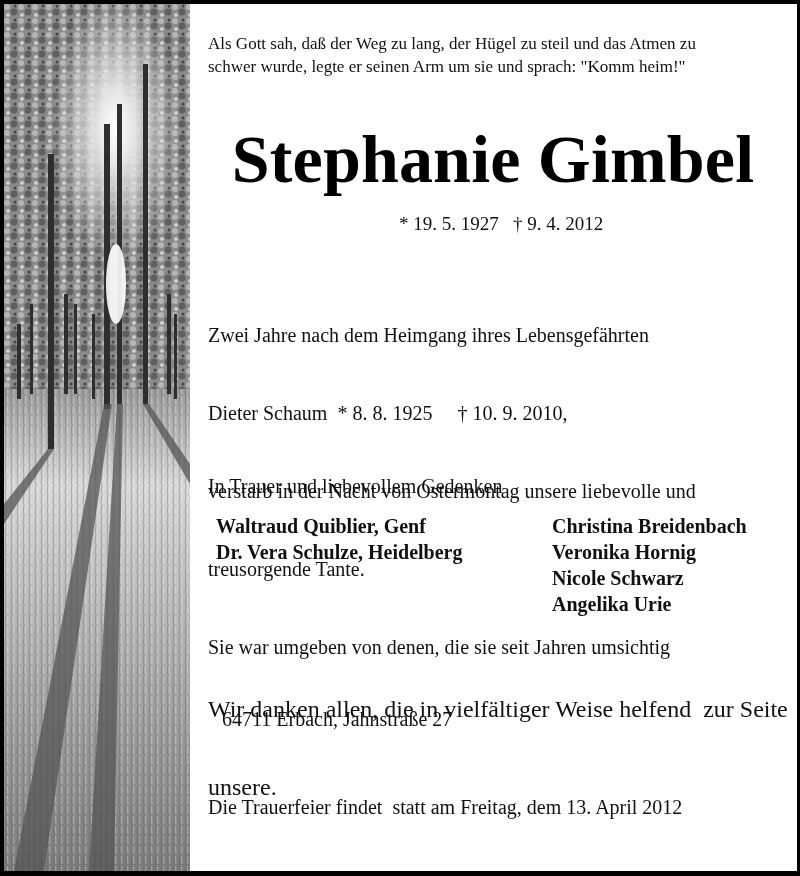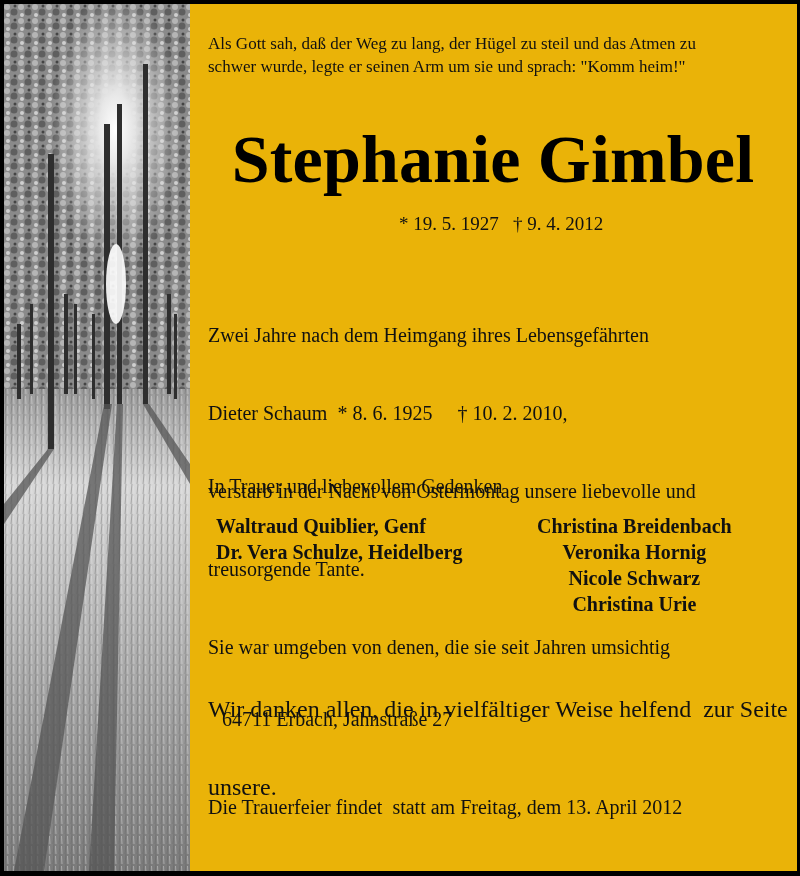--- a/index.html
+++ b/index.html
@@ -1,28 +1,28 @@
 <!DOCTYPE html>
 <html><head>
 <meta charset="utf-8">
 <style>
   html, body { margin: 0; padding: 0; }
   body { width: 800px; height: 876px; background: #000; position: relative; overflow: hidden; font-family: "Liberation Serif", "DejaVu Serif", serif; color: #111; }
-  .frame { position: absolute; left: 4px; top: 4px; width: 793px; height: 867px; background: #eab308; overflow: hidden; }
+  .frame { position: absolute; left: 4px; top: 4px; width: 793px; height: 867px; background: #ffffff; overflow: hidden; }
   .photo { position: absolute; left: 0; top: 0; width: 186px; height: 867px; overflow: hidden; background: #777; }
   .photo svg { display: block; }
   .content { position: absolute; left: 204px; top: 0; width: 580px; height: 867px; }
   .intro { position: absolute; left: 0; top: 28px; font-size: 17px; line-height: 23px; white-space: nowrap; }
   .title { position: absolute; left: 0; width: 570px; top: 110px; text-align: center; font-weight: bold; font-size: 68px; line-height: 90px; letter-spacing: 0.2px; color: #000; }
   .dates { position: absolute; left: 8px; width: 570px; top: 207px; text-align: center; font-size: 19px; line-height: 26px; white-space: pre; }
   .body-text { position: absolute; left: 0; top: 266px; font-size: 20px; line-height: 26px; white-space: pre; }
   .mourning { position: absolute; left: 0; top: 469px; font-size: 20px; line-height: 26px; }
   .names-left, .names-right { position: absolute; top: 509px; font-weight: bold; font-size: 20px; line-height: 26px; white-space: nowrap; }
   .names-left { left: 8px; }
-  .names-right { left: 329px; text-align: center; }
+  .names-right { left: 344px; }
   .thanks { position: absolute; left: 0; top: 640px; font-size: 24px; line-height: 26px; white-space: pre; }
   .address { position: absolute; left: 14px; top: 702px; font-size: 20px; line-height: 26px; text-align: right; }
   .ceremony { position: absolute; left: 0; top: 738px; font-size: 20px; line-height: 26px; white-space: pre; }
   .line { display: block; }
 </style>
 </head>
 <body>
 
 <div class="frame">
 
@@ -91,38 +91,38 @@
       <span class="line">Als Gott sah, daß der Weg zu lang, der Hügel zu steil und das Atmen zu</span>
       <span class="line">schwer wurde, legte er seinen Arm um sie und sprach: "Komm heim!"</span>
     </div>
 
     <div class="title">Stephanie Gimbel</div>
 
     <div class="dates">* 19. 5. 1927   † 9. 4. 2012</div>
 
     <div class="body-text">
       <span class="line">Zwei Jahre nach dem Heimgang ihres Lebensgefährten</span>
-      <span class="line">Dieter Schaum  * 8. 6. 1925     † 10. 2. 2010,</span>
+      <span class="line">Dieter Schaum  * 8. 8. 1925     † 10. 9. 2010,</span>
       <span class="line">verstarb in der Nacht von Ostermontag unsere liebevolle und</span>
       <span class="line">treusorgende Tante.</span>
       <span class="line">Sie war umgeben von denen, die sie seit Jahren umsichtig</span>
     </div>
 
     <div class="mourning">In Trauer und liebevollem Gedenken</div>
 
     <div class="names-left">
       <span class="line">Waltraud Quiblier, Genf</span>
       <span class="line">Dr. Vera Schulze, Heidelberg</span>
     </div>
 
     <div class="names-right">
       <span class="line">Christina Breidenbach</span>
       <span class="line">Veronika Hornig</span>
       <span class="line">Nicole Schwarz</span>
-      <span class="line">Christina Urie</span>
+      <span class="line">Angelika Urie</span>
     </div>
 
     <div class="thanks">
       <span class="line">Wir danken allen, die in vielfältiger Weise helfend  zur Seite</span>
       <span class="line">unsere.</span>
     </div>
 
     <div class="address">64711 Erbach, Jahnstraße 27</div>
 
     <div class="ceremony">

